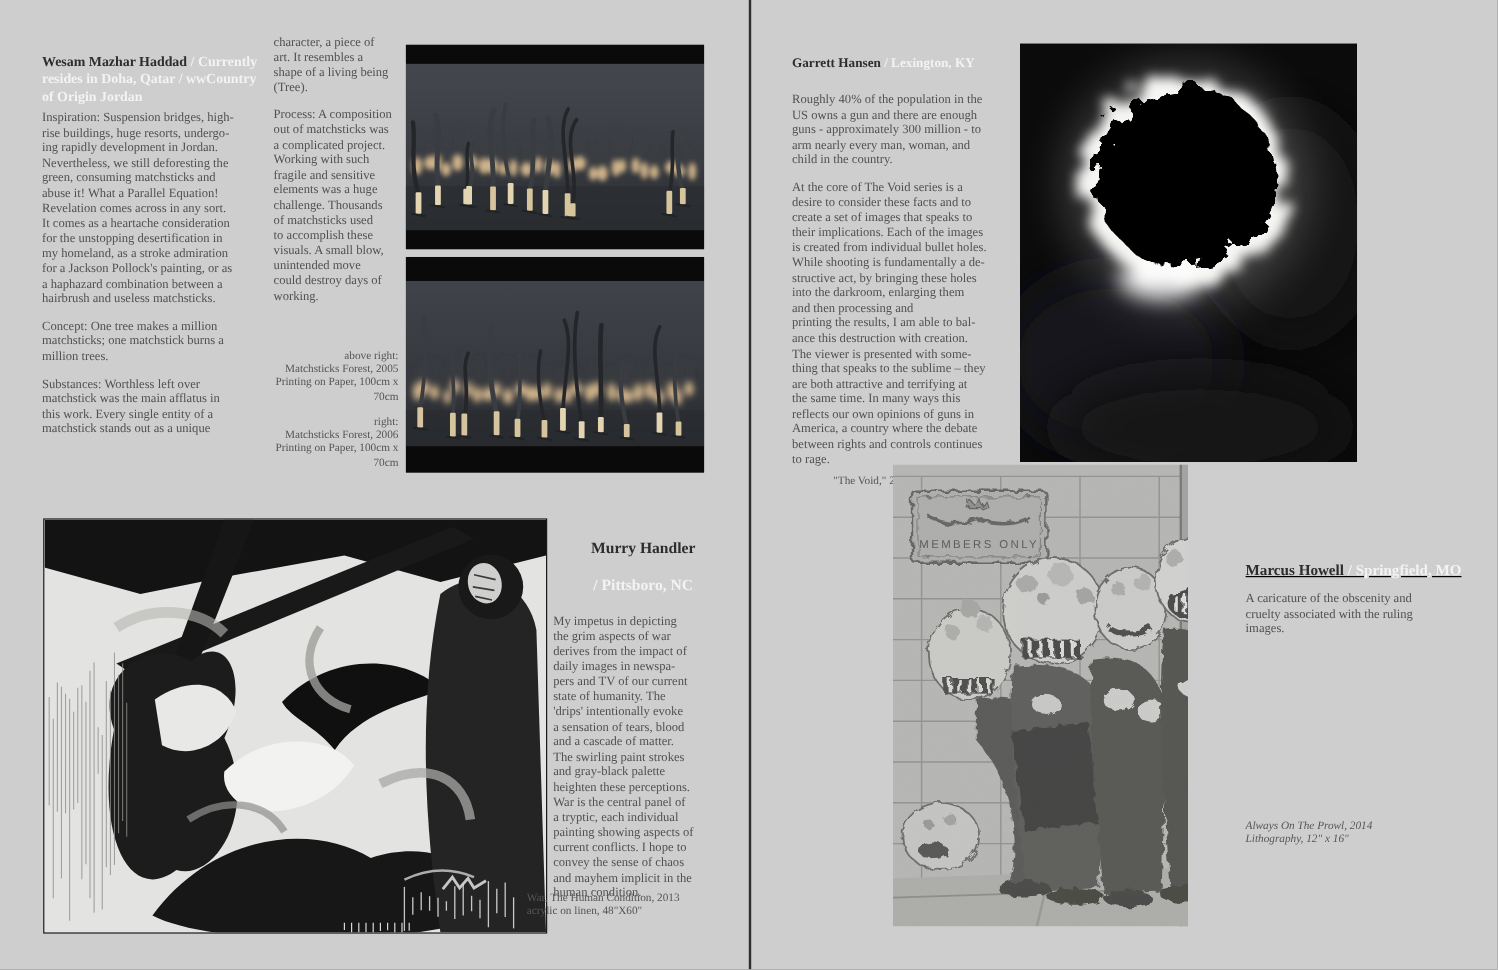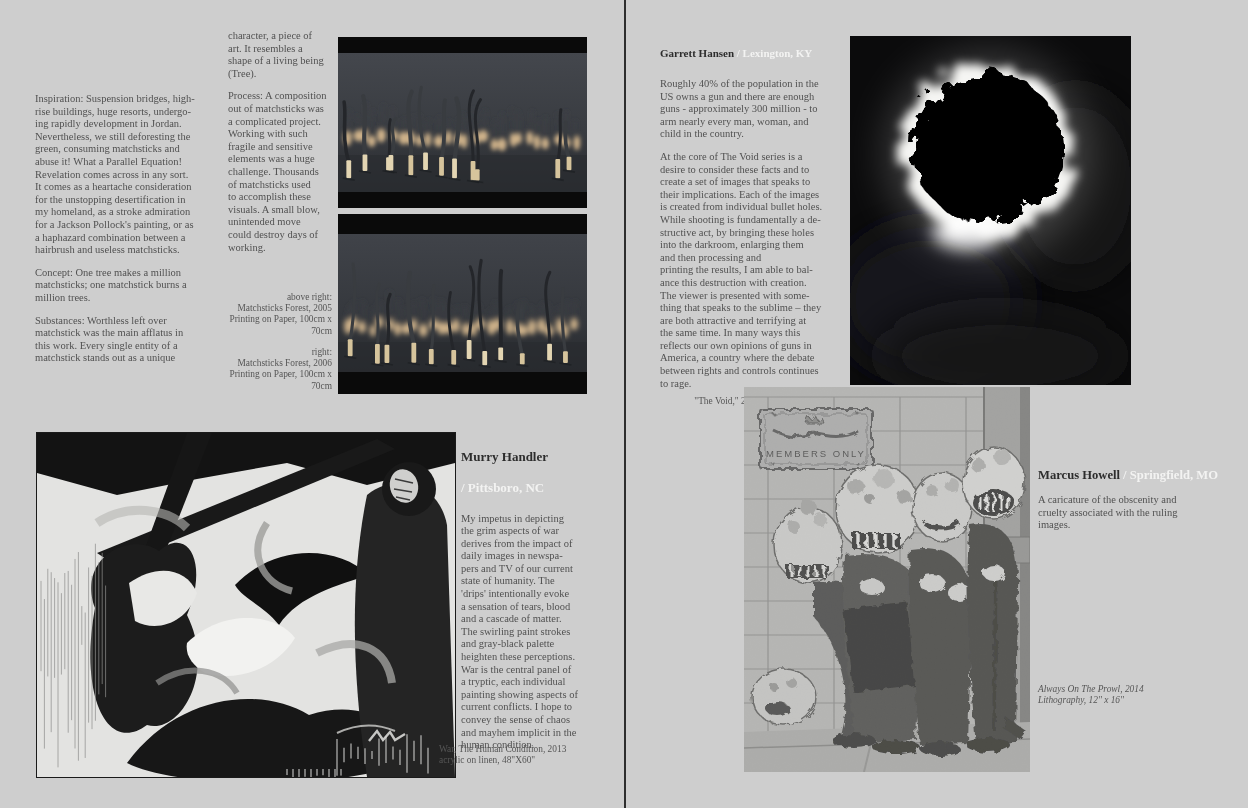--- a/index.html
+++ b/index.html
@@ -20,20 +20,25 @@
   .art-frame svg{display:block;}
   .blockline{display:block;}
 </style>
 </head>
 <body>
 
 <div class="canvas">
 
   <div class="divider" style="left:624px"></div>
 
+  <div class="abs artist-header" style="left:35px;top:30px;width:193px;">
+    <span class="name">Wesam Mazhar Haddad</span><span class="loc"> / Currently
+resides in Doha, Qatar / wwCountry
+of Origin Jordan</span>
+  </div>
 
   <div class="abs body-text" style="left:228px;top:30px;width:118px;">
       <p>character, a piece of
 art. It resembles a
 shape of a living being
 (Tree).</p>
       <p>Process: A composition
 out of matchsticks was
 a complicated project.
 Working with such
@@ -379,21 +384,21 @@
           <line x1="280" y1="336" x2="280" y2="342.7328462600708" stroke="#efefed" stroke-width="1" opacity="0.9"></line>
           <line x1="286" y1="336" x2="286" y2="342.2293977737427" stroke="#efefed" stroke-width="1" opacity="0.9"></line>
           <line x1="292" y1="336" x2="292" y2="344.49413776397705" stroke="#efefed" stroke-width="1" opacity="0.9"></line>
           <line x1="298" y1="336" x2="298" y2="345.6789216995239" stroke="#efefed" stroke-width="1" opacity="0.9"></line>
           <line x1="304" y1="336" x2="304" y2="342.5859956741333" stroke="#efefed" stroke-width="1" opacity="0.9"></line>
         </g>
     </svg>
   </div>
 
   <div class="abs" style="left:461px;top:433px;width:150px;">
-    <div class="artist-header" style="font-size:13px;line-height:15.5px;">
+    <div class="artist-header" style="font-size:13px;line-height:15.5px;text-align:center;">
       <span class="name blockline">Murry Handler</span>
       <span class="loc blockline">/ Pittsboro, NC</span>
     </div>
     <div class="body-text" style="margin-top:2px;width:140px;white-space:pre-line;">My impetus in depicting
 the grim aspects of war
 derives from the impact of
 daily images in newspa-
 pers and TV of our current
 state of humanity. The
 'drips' intentionally evoke
@@ -479,21 +484,21 @@
         </g>
       </g>
       <ellipse cx="118" cy="196" rx="36" ry="18" fill="#ffffff" opacity="0.85" filter="url(#vblur8)"></ellipse>
       <ellipse cx="176" cy="60" rx="26" ry="14" fill="#ffffff" opacity="0.6" filter="url(#vblur8)"></ellipse>
       <g filter="url(#vrough2)">
         <circle cx="138" cy="112" r="75" fill="#030303"></circle>
       </g>
     </svg>
   </div>
 
-  <div class="art-frame" style="left:744px;top:387px;width:286px;height:385px;">
+  <div class="art-frame" style="left:744px;top:387px;width:246px;height:385px;">
     <svg id="howell" width="286" height="385" xmlns="http://www.w3.org/2000/svg">
       <defs>
         <filter id="hgrain">
             <feTurbulence type="fractalNoise" baseFrequency="0.8" numOctaves="2" seed="4"></feTurbulence>
           <feColorMatrix type="matrix" values="0 0 0 0 0.35  0 0 0 0 0.35  0 0 0 0 0.35  0 0 0 0.28 0"></feColorMatrix>
           <feComposite operator="over" in2="SourceGraphic"></feComposite>
           </filter>
         <filter id="hrough" x="-20%" y="-20%" width="140%" height="140%">
           <feTurbulence type="fractalNoise" baseFrequency="0.12" numOctaves="2" seed="5" result="n"></feTurbulence>
           <feDisplacementMap in="SourceGraphic" in2="n" scale="7"></feDisplacementMap>
@@ -646,21 +651,21 @@
         <ellipse cx="152" cy="360" rx="24" ry="7" fill="#121210"></ellipse>
         <ellipse cx="196" cy="362" rx="20" ry="7" fill="#141412"></ellipse>
         <ellipse cx="244" cy="358" rx="22" ry="7" fill="#121210"></ellipse>
         <path d="M262,330 l20,14 -6,8 -18,-12 z" fill="#1a1a18"></path>
       </g>
       <rect width="286" height="385" filter="url(#hgrain)" opacity="0.35" fill="#b7b7b5"></rect>
     </svg>
   </div>
 
   <div class="abs" style="left:1038px;top:453px;width:180px;">
-    <div class="artist-header" style="font-size:12.6px;">
+    <div class="artist-header" style="font-size:12.6px;text-decoration:underline;">
       <span class="name">Marcus Howell</span><span class="loc"> / Springfield, MO</span>
     </div>
     <div class="body-text" style="margin-top:12px;white-space:pre-line;">A caricature of the obscenity and
 cruelty associated with the ruling
 images.</div>
   </div>
 
   <div class="abs caption cap-italic" style="left:1038px;top:684px;width:180px;">Always On The Prowl, 2014
 Lithography, 12" x 16"</div>
 

